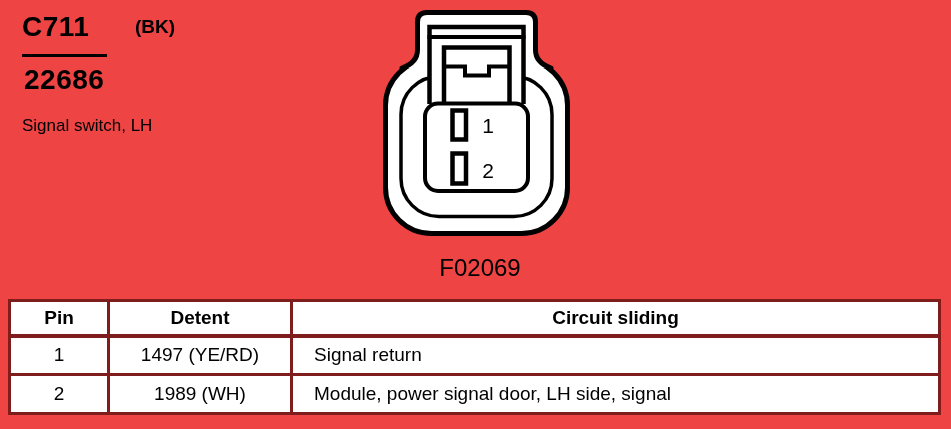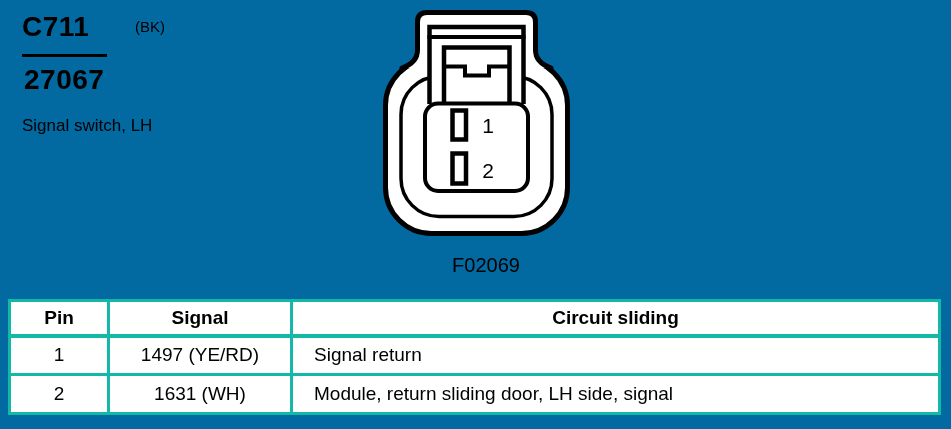--- a/index.html
+++ b/index.html
@@ -3,33 +3,33 @@
 <meta charset="utf-8">
 <style>
   * { margin: 0; padding: 0; box-sizing: border-box; }
   html, body { background: #ffffff; }
   body { font-family: "Liberation Sans", "DejaVu Sans", sans-serif; color: #000; }
 
   .page {
     position: relative;
     width: 951px;
     height: 429px;
-    background: #0369a1;
+    background: #ef4444;
     overflow: hidden;
   }
 
   
   .id-block { position: absolute; left: 22px; top: 0; width: 340px; height: 150px; }
   .connector-id {
     position: absolute; left: 0; top: 13px;
     font-size: 28px; font-weight: bold; line-height: 28px; letter-spacing: 0.5px;
   }
   .color-code {
     position: absolute; left: 113px; top: 19px;
-    font-size: 15px; line-height: 15px;
+    font-size: 19px; line-height: 15px; font-weight: bold;
   }
   .id-underline {
     position: absolute; left: 0; top: 54px;
     width: 85px; height: 3px; background: #000;
   }
   .part-number {
     position: absolute; left: 2px; top: 66px;
     font-size: 28px; font-weight: bold; line-height: 28px; letter-spacing: 0.5px;
   }
   .description {
@@ -39,33 +39,33 @@
 
   
   .connector-figure { position: absolute; left: 375px; top: 5px; width: 202px; height: 275px; }
   .connector-figure svg { display: block; }
   .pin-label-text {
     font-family: "Liberation Sans", "DejaVu Sans", sans-serif;
     font-size: 21px;
     fill: #000;
   }
   .figure-label {
-    position: absolute; left: 10px; top: 249px; width: 202px;
-    text-align: center; font-size: 20px;
+    position: absolute; left: 4px; top: 249px; width: 202px;
+    text-align: center; font-size: 24px;
   }
 
   
   .pinout-table {
     position: absolute; left: 8px; top: 299px;
     width: 933px;
     border-collapse: collapse;
     table-layout: fixed;
   }
   .pinout-table th, .pinout-table td {
-    border: 3px solid #14b8a6;
+    border: 3px solid #7f1d1d;
     font-size: 19px;
     background: #fff;
   }
   .pinout-table th {
     font-weight: bold;
     text-align: center;
     height: 35px;
     border-bottom-width: 4px;
   }
   .pinout-table td { height: 39px; }
@@ -76,21 +76,21 @@
 </style>
 </head>
 <body>
 
 <div class="page">
 
   <div class="id-block">
     <div class="connector-id">C711</div>
     <div class="color-code">(BK)</div>
     <div class="id-underline"></div>
-    <div class="part-number">27067</div>
+    <div class="part-number">22686</div>
     <div class="description">Signal switch, LH</div>
   </div>
 
   <div class="connector-figure">
     <svg width="202" height="240" viewBox="375 5 202 240">
 
       <rect x="385.5" y="59.5" width="182" height="174" rx="46" fill="#ffffff" stroke="#000000" stroke-width="5"></rect>
 
       <path d="M 402,68 C 412,64.5 417.5,59 417.5,50 L 417.5,22 Q 417.5,12.5 427,12.5 L 526,12.5 Q 535.5,12.5 535.5,22 L 535.5,50 C 535.5,59 541,64.5 551,68" fill="#ffffff" stroke="#000000" stroke-width="5" stroke-linecap="round"></path>
 
@@ -115,31 +115,31 @@
 
   <table class="pinout-table">
     <colgroup>
       <col class="col-pin">
       <col class="col-circuit">
       <col>
     </colgroup>
     <thead>
       <tr>
         <th>Pin</th>
-        <th>Signal</th>
+        <th>Detent</th>
         <th>Circuit sliding</th>
       </tr>
     </thead>
     <tbody>
       <tr>
         <td class="cell-center">1</td>
         <td class="cell-center">1497 (YE/RD)</td>
         <td class="cell-function">Signal return</td>
       </tr>
       <tr>
         <td class="cell-center">2</td>
-        <td class="cell-center">1631 (WH)</td>
-        <td class="cell-function">Module, return sliding door, LH side, signal</td>
+        <td class="cell-center">1989 (WH)</td>
+        <td class="cell-function">Module, power signal door, LH side, signal</td>
       </tr>
     </tbody>
   </table>
 
 </div>
 
 </body></html>

